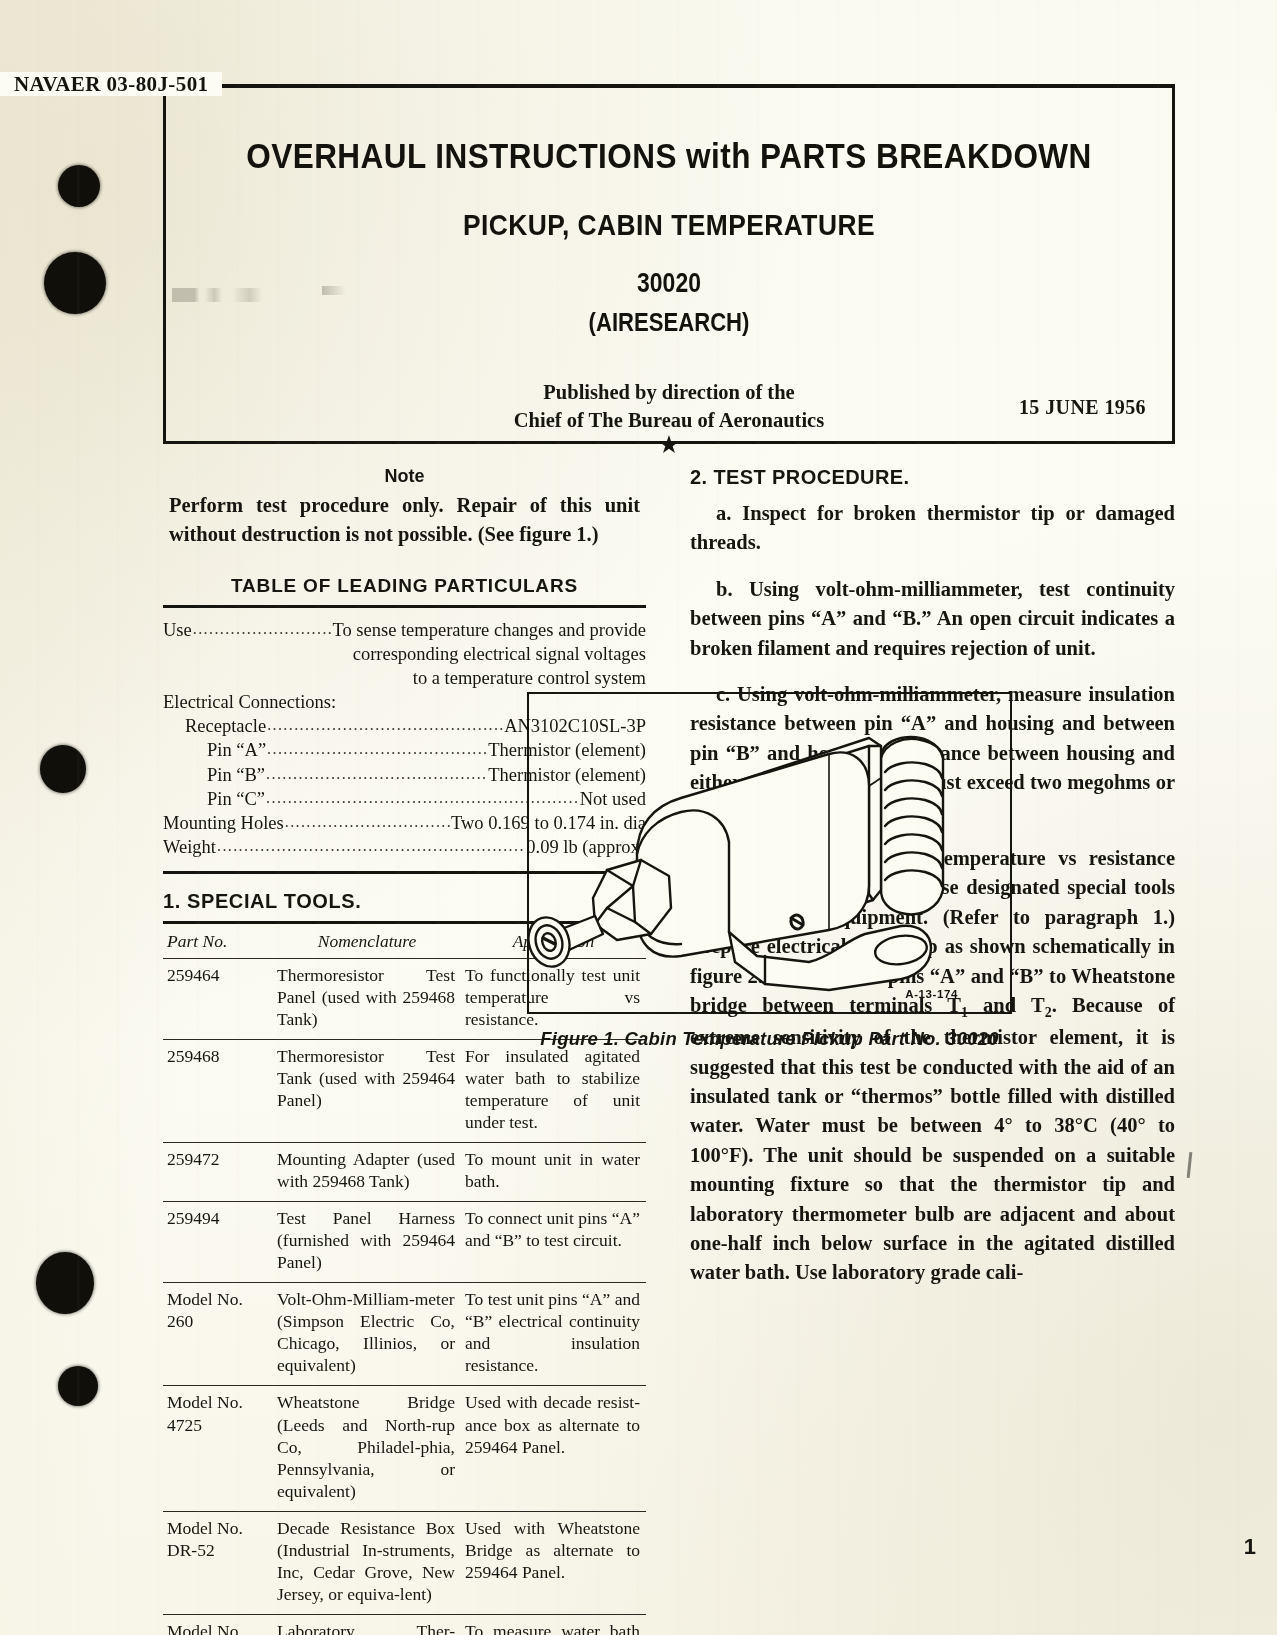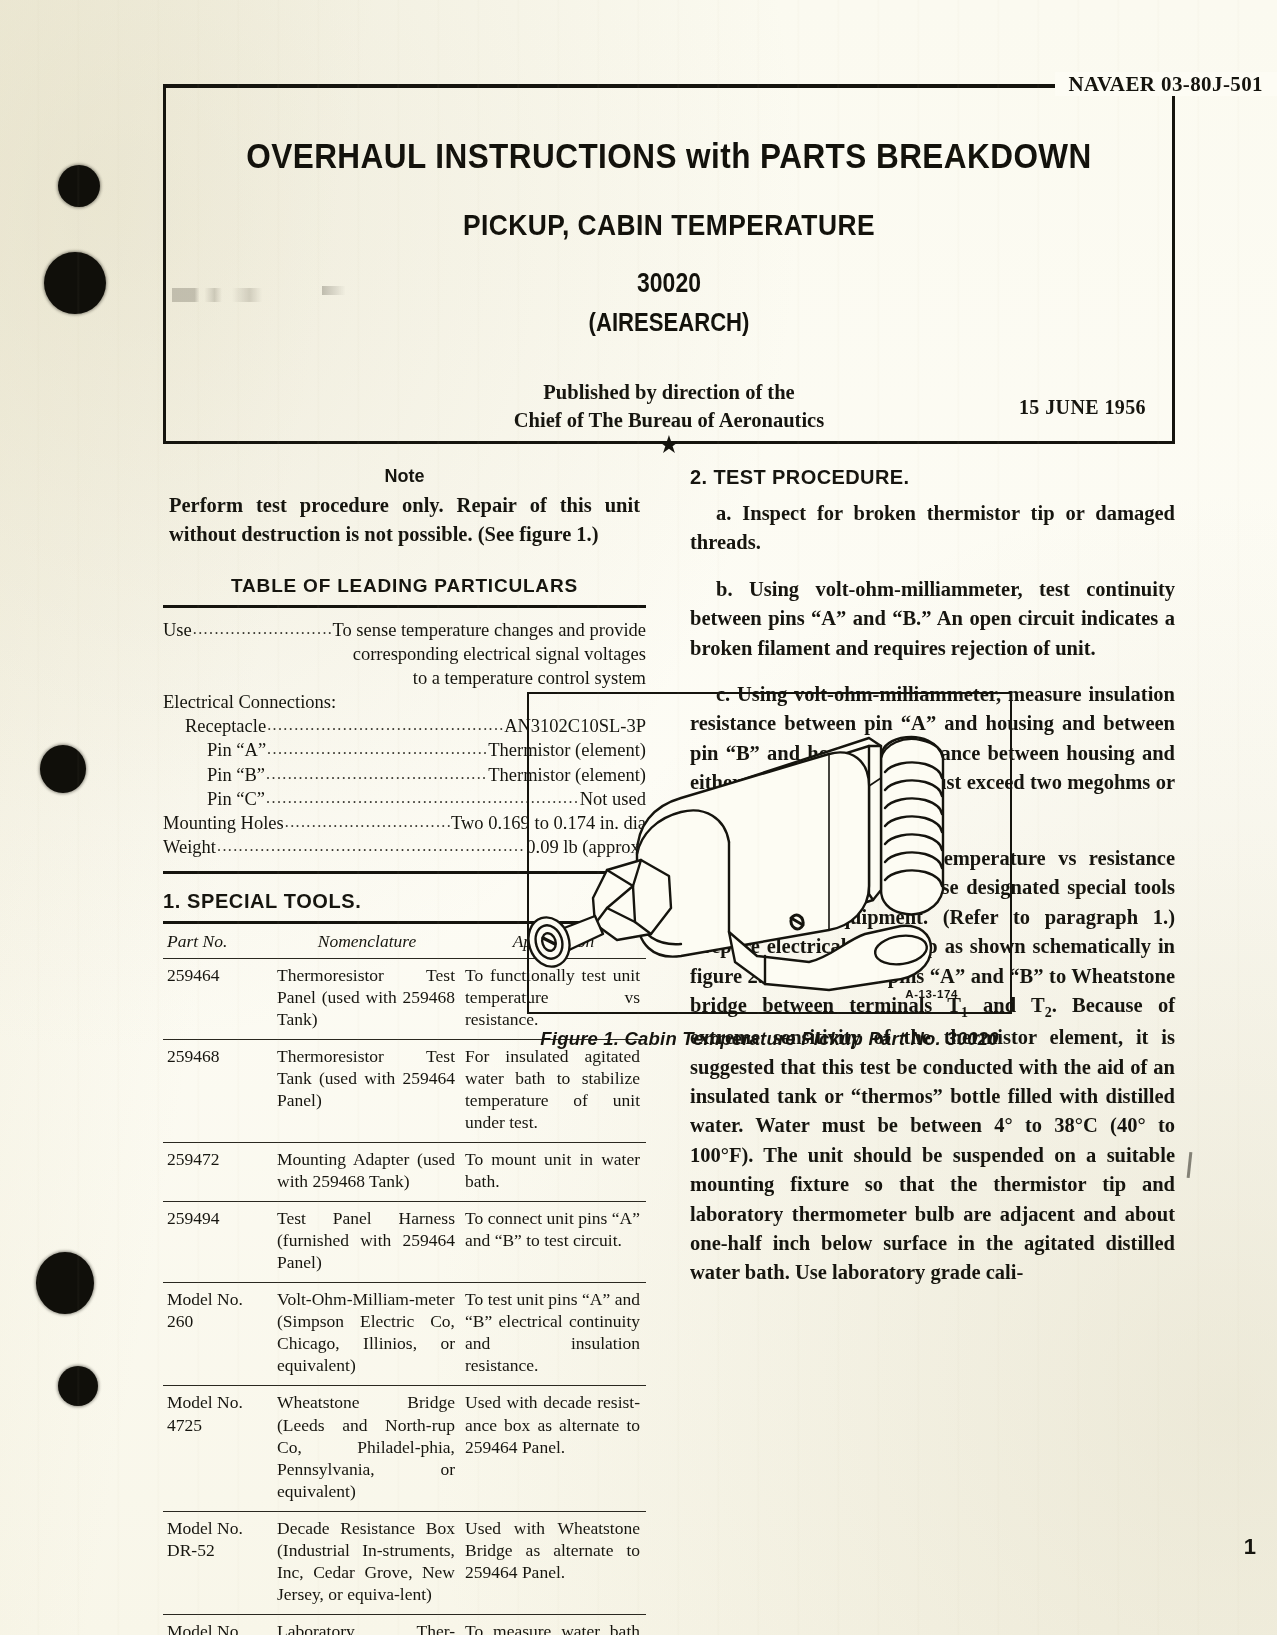--- a/index.html
+++ b/index.html
@@ -60,21 +60,21 @@
     height: 360px;
     border: 3px solid #15140e;
     border-top-width: 4px;
     box-sizing: border-box;
   }
   .navaer {
     position: absolute;
     left: 0;
     right: 0;
     top: 72px;
-    text-align: right;
+    text-align: left;
     z-index: 4;
   }
   .navaer span {
     background: #fdfcf4;
     padding: 0 14px;
     font-family: "Liberation Serif", serif;
     font-weight: bold;
     font-size: 21px;
     letter-spacing: 0.4px;
     color: #15140e;

